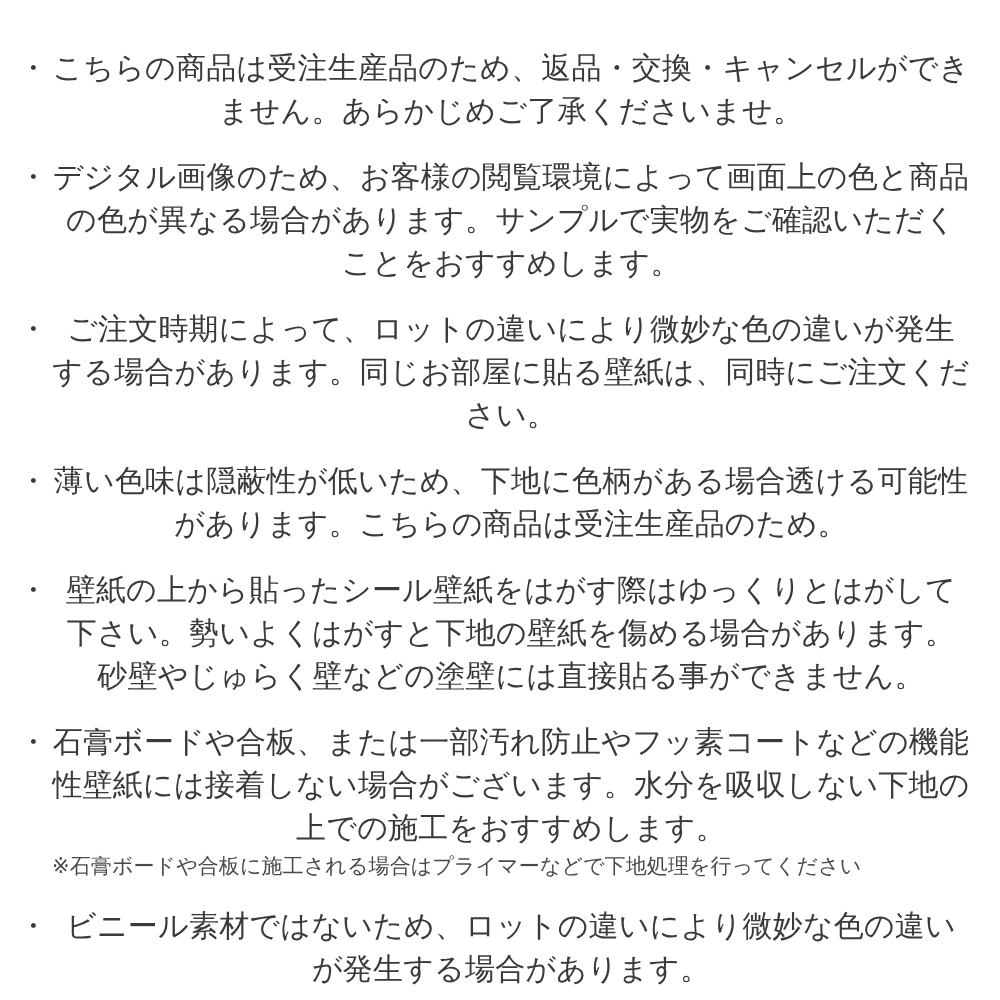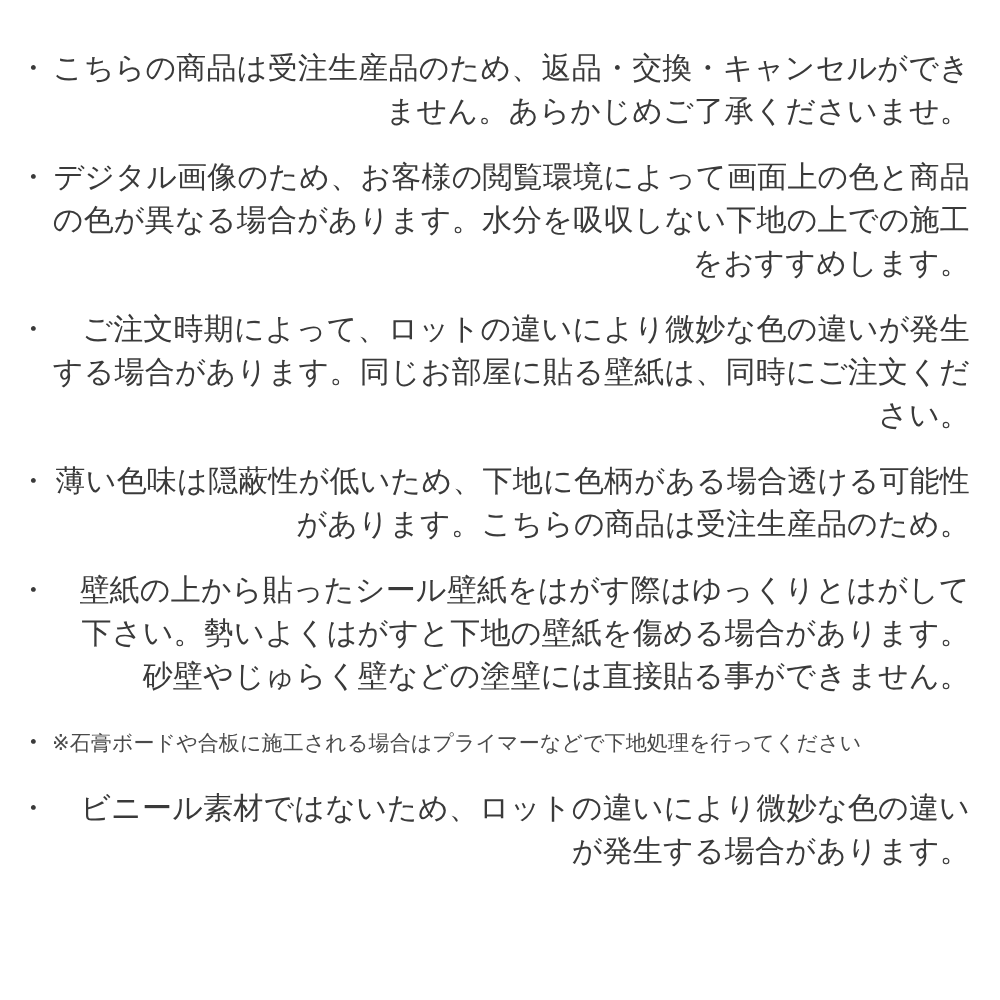--- a/index.html
+++ b/index.html
@@ -36,47 +36,47 @@
     text-align: left;
   }
   .item-body {
     flex: 1 1 auto;
   }
   .item-text {
     font-size: 30px;
     line-height: 43px;
     letter-spacing: 0.2px;
     color: #3a3a3a;
-    text-align: right;
+    text-align: center;
     word-break: break-all;
   }
   .item-note {
     font-size: 21px;
     line-height: 30px;
     color: #4a4a4a;
-    margin-top: 8px;
+    margin-top: 2px;
     letter-spacing: 0.1px;
   }
 </style>
 </head>
 <body>
 
 <div class="notice-sheet">
 
   <div class="notice-item">
     <span class="bullet">・</span>
     <div class="item-body">
       <div class="item-text">こちらの商品は受注生産品のため、返品・交換・キャンセルができません。あらかじめご了承くださいませ。</div>
     </div>
   </div>
 
   <div class="notice-item">
     <span class="bullet">・</span>
     <div class="item-body">
-      <div class="item-text">デジタル画像のため、お客様の閲覧環境によって画面上の色と商品の色が異なる場合があります。水分を吸収しない下地の上での施工をおすすめします。</div>
+      <div class="item-text">デジタル画像のため、お客様の閲覧環境によって画面上の色と商品の色が異なる場合があります。サンプルで実物をご確認いただくことをおすすめします。</div>
     </div>
   </div>
 
   <div class="notice-item">
     <span class="bullet">・</span>
     <div class="item-body">
       <div class="item-text">ご注文時期によって、ロットの違いにより微妙な色の違いが発生する場合があります。同じお部屋に貼る壁紙は、同時にご注文ください。</div>
     </div>
   </div>
 
@@ -90,20 +90,21 @@
   <div class="notice-item">
     <span class="bullet">・</span>
     <div class="item-body">
       <div class="item-text">壁紙の上から貼ったシール壁紙をはがす際はゆっくりとはがして下さい。勢いよくはがすと下地の壁紙を傷める場合があります。砂壁やじゅらく壁などの塗壁には直接貼る事ができません。</div>
     </div>
   </div>
 
   <div class="notice-item">
     <span class="bullet">・</span>
     <div class="item-body">
+      <div class="item-text">石膏ボードや合板、または一部汚れ防止やフッ素コートなどの機能性壁紙には接着しない場合がございます。水分を吸収しない下地の上での施工をおすすめします。</div>
       <div class="item-note">※石膏ボードや合板に施工される場合はプライマーなどで下地処理を行ってください</div>
     </div>
   </div>
 
   <div class="notice-item">
     <span class="bullet">・</span>
     <div class="item-body">
       <div class="item-text">ビニール素材ではないため、ロットの違いにより微妙な色の違いが発生する場合があります。</div>
     </div>
   </div>

